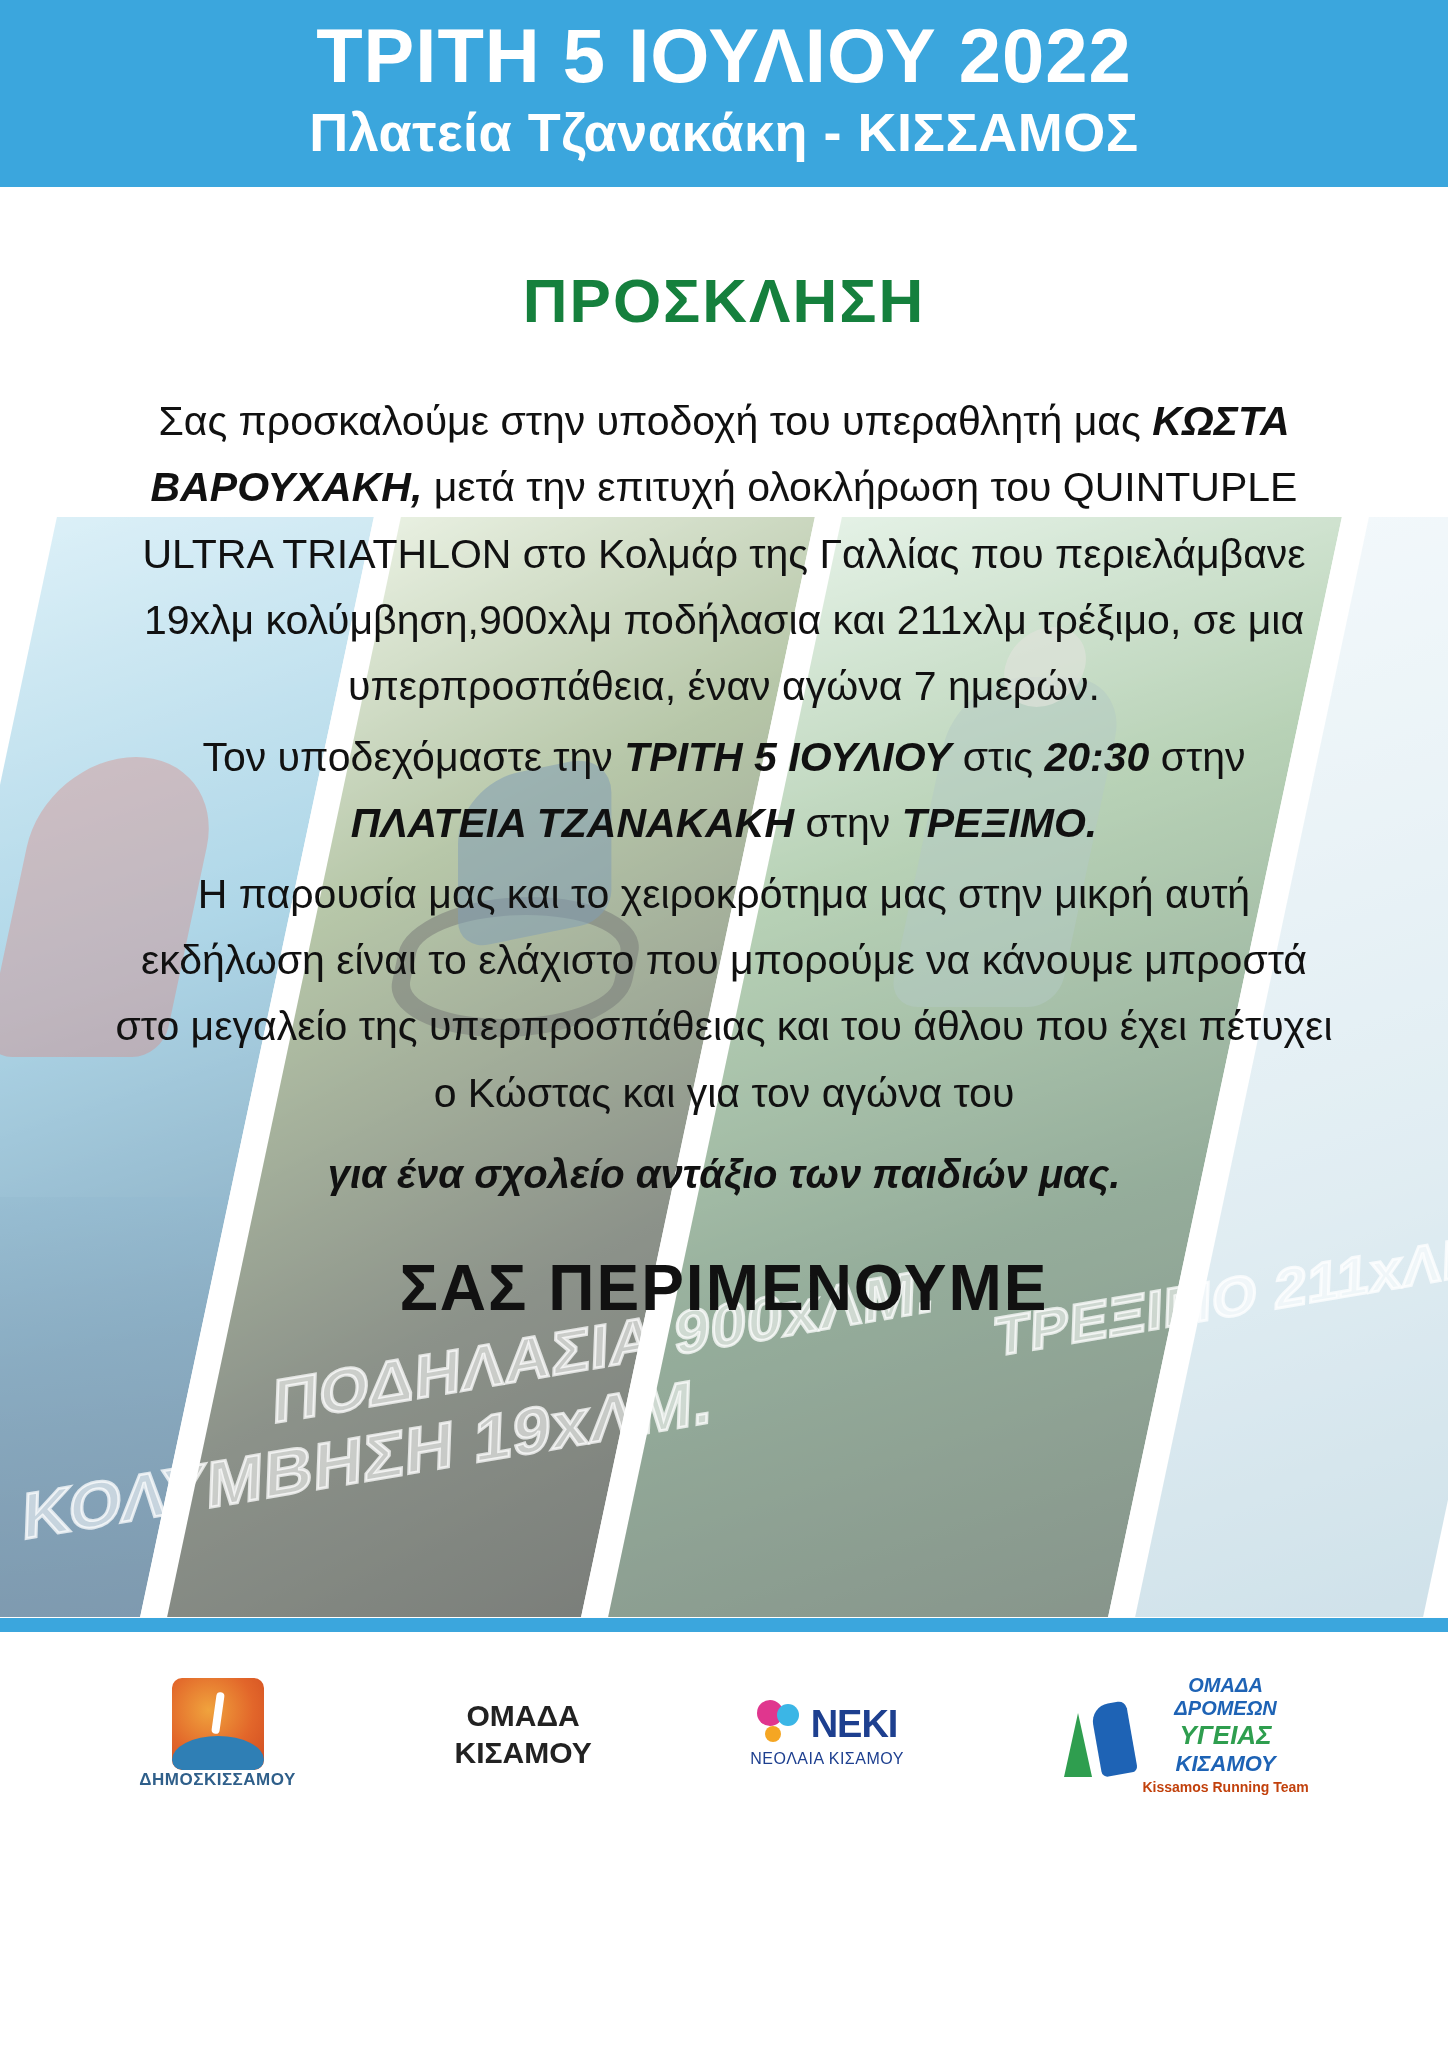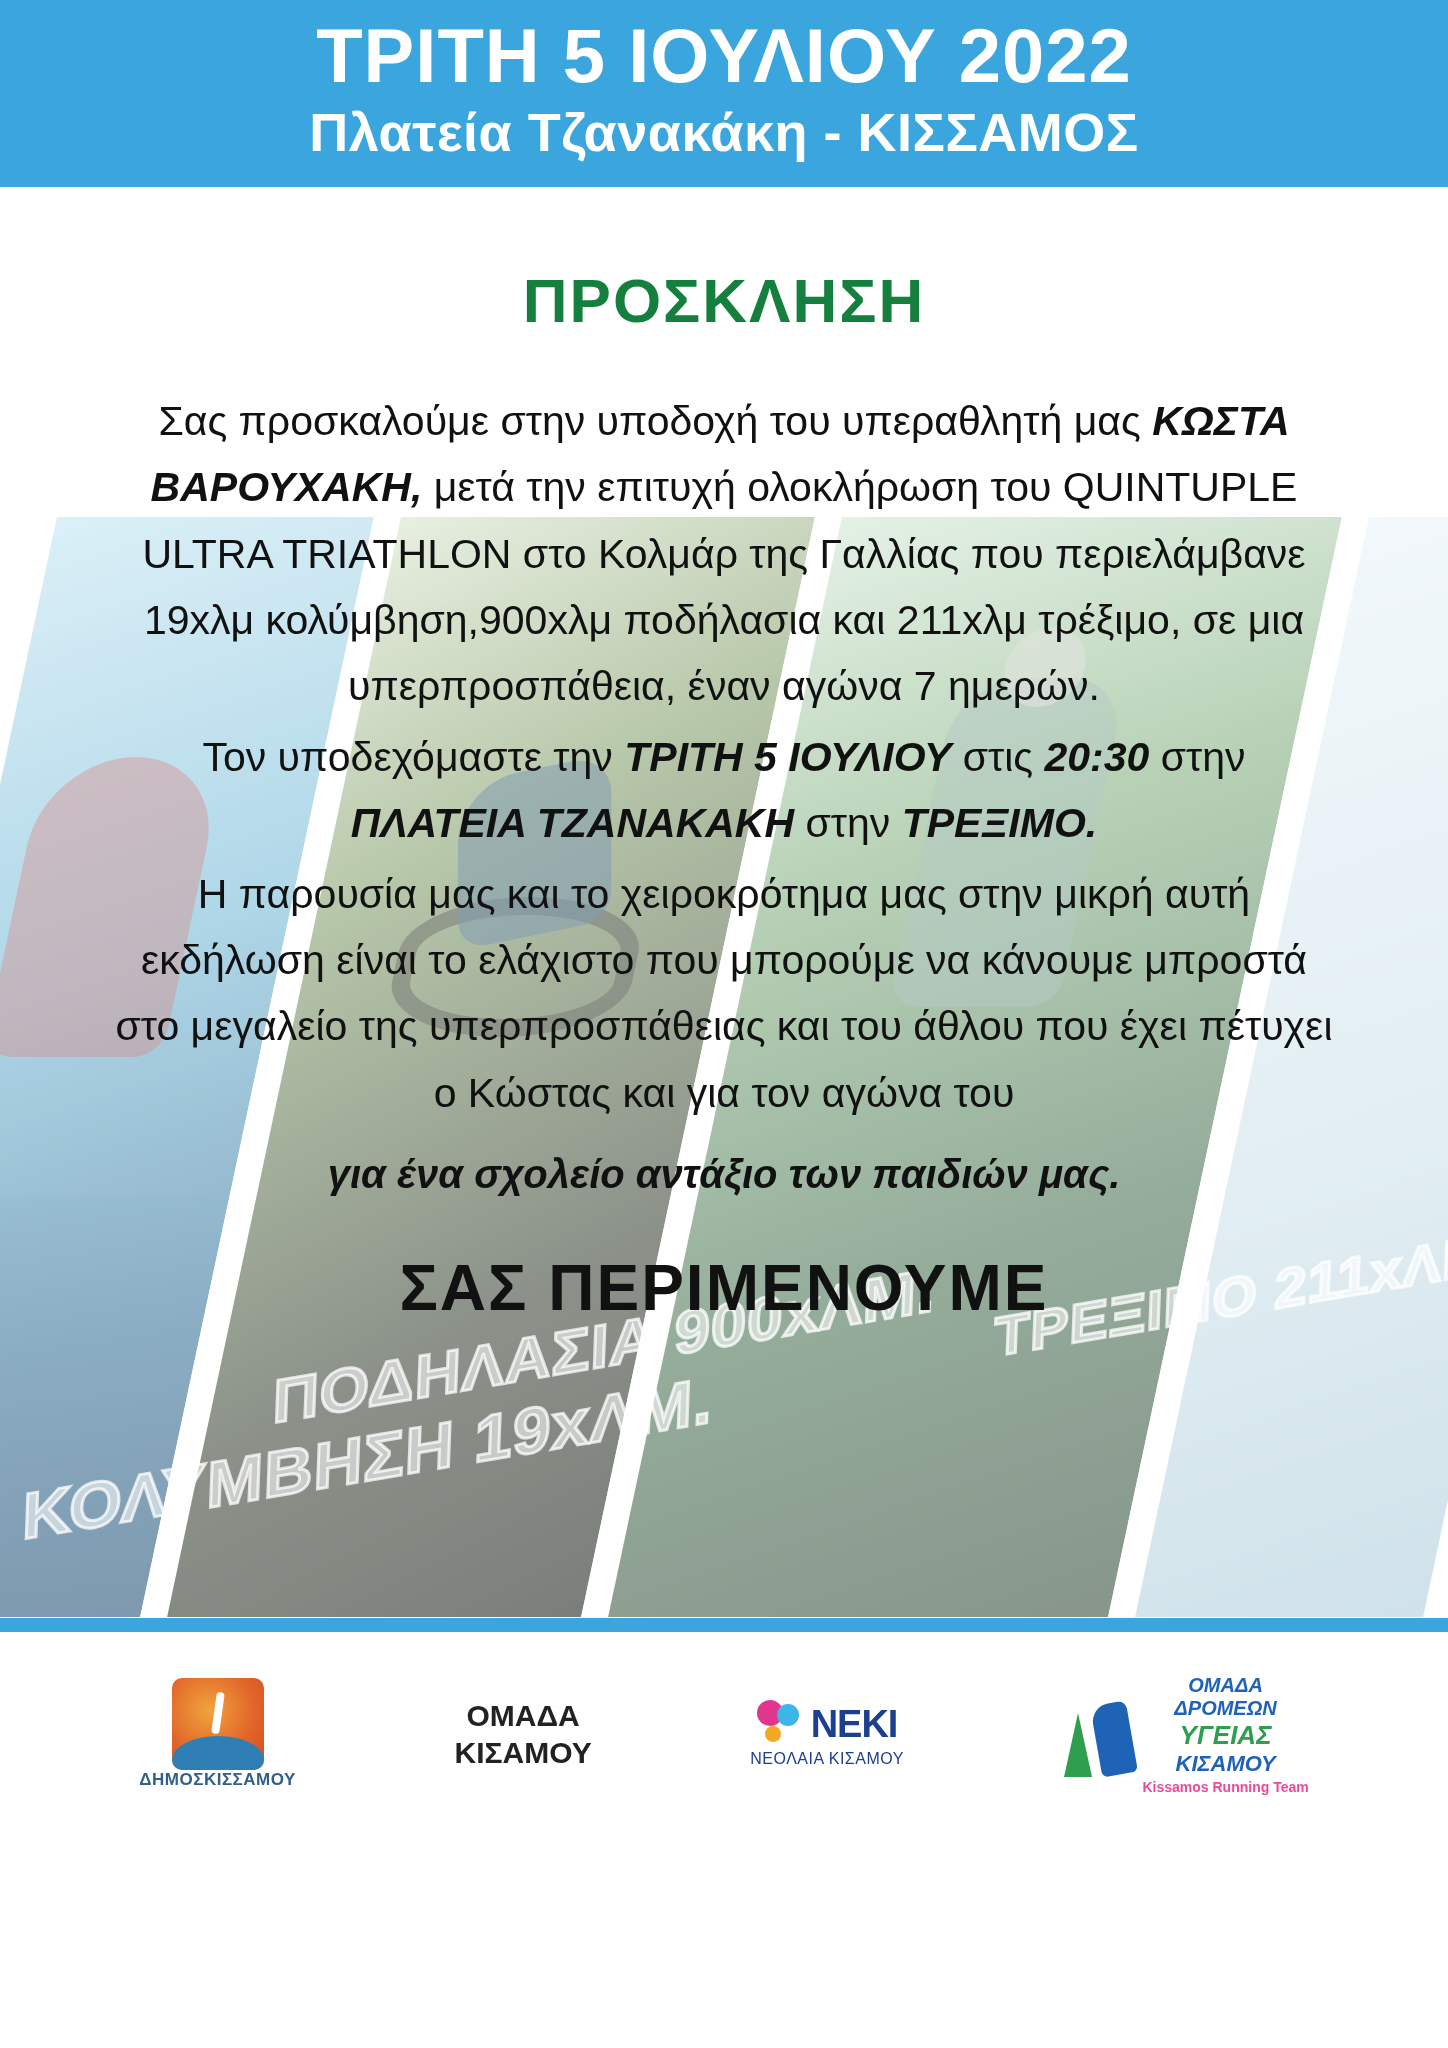--- a/index.html
+++ b/index.html
@@ -202,21 +202,21 @@
   }
   .odyk-glyph .runner {
     position: absolute; right: 0; bottom: 2px; width: 36px; height: 72px;
     background: #1e63b5; border-radius: 18px 8px 6px 6px; transform: rotate(-10deg);
   }
   .odyk-lines { text-align: center; }
   .odyk-l1 { font-size: 20px; font-weight: bold; font-style: italic; color: #1e63b5; }
   .odyk-l2 { font-size: 20px; font-weight: bold; font-style: italic; color: #1e63b5; }
   .odyk-l3 { font-size: 26px; font-weight: bold; font-style: italic; color: #2f9e4f; }
   .odyk-l4 { font-size: 22px; font-weight: bold; font-style: italic; color: #1e63b5; }
-  .odyk-l5 { font-size: 14px; font-weight: bold; color: #ec4899; margin-top: 2px; }
+  .odyk-l5 { font-size: 14px; font-weight: bold; color: #c2410c; margin-top: 2px; }
 </style>
 </head>
 <body>
 
 <div class="header">
   <div class="header-line1">ΤΡΙΤΗ 5 ΙΟΥΛΙΟΥ 2022</div>
   <div class="header-line2">Πλατεία Τζανακάκη - ΚΙΣΣΑΜΟΣ</div>
 </div>
 
 <div class="poster-body">

